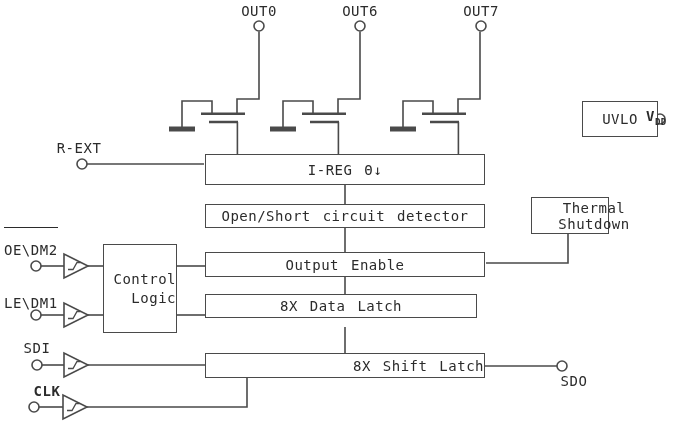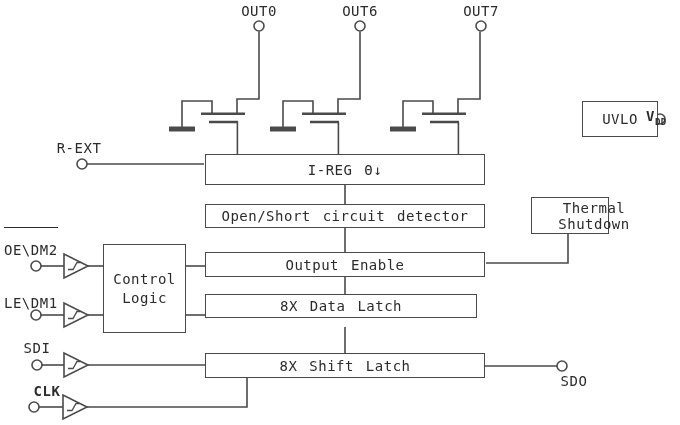--- a/index.html
+++ b/index.html
@@ -125,34 +125,34 @@
   </div>
 
   <div class="blk" style="left:205px;top:252px;width:280px;height:25px;">
     <span>Output Enable</span>
   </div>
 
   <div class="blk" style="left:205px;top:294px;width:272px;height:24px;">
     <span>8X Data Latch</span>
   </div>
 
-  <div class="blk" style="left:205px;top:353px;width:280px;height:25px;">
+  <div class="blk" style="left:205px;top:353px;width:280px;height:25px;align-items:flex-end;">
     <span>8X Shift Latch</span>
   </div>
 
   <div class="blk" style="left:552px;top:101px;width:76px;height:36px;margin-left:30px;">
     <span>UVLO</span>
   </div>
 
   <div class="blk small" style="left:531px;top:197px;width:78px;height:37px;">
     <span>Thermal</span>
     <span>Shutdown</span>
   </div>
 
-  <div class="blk" style="left:103px;top:244px;width:83px;height:89px;line-height:19px;">
+  <div class="blk" style="left:103px;top:244px;width:74px;height:89px;line-height:19px;align-items:flex-end;">
     <span>Control</span>
     <span>Logic</span>
   </div>
 
   <div class="pinlbl center" style="left:229px;top:3px;width:60px;">OUT0</div>
   <div class="pinlbl center" style="left:330px;top:3px;width:60px;">OUT6</div>
   <div class="pinlbl center" style="left:451px;top:3px;width:60px;">OUT7</div>
 
   <div class="pinlbl center" style="left:44px;top:140px;width:70px;">R-EXT</div>
 

